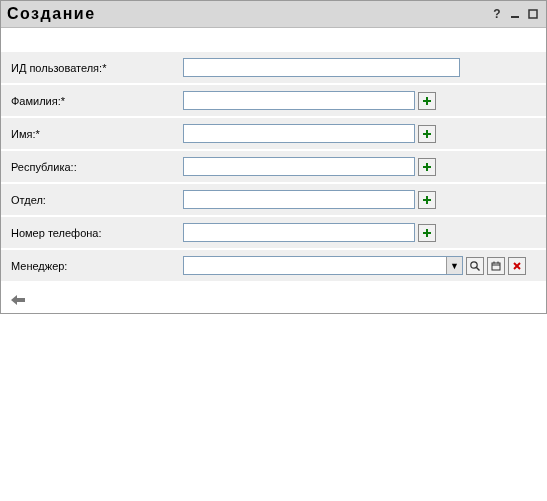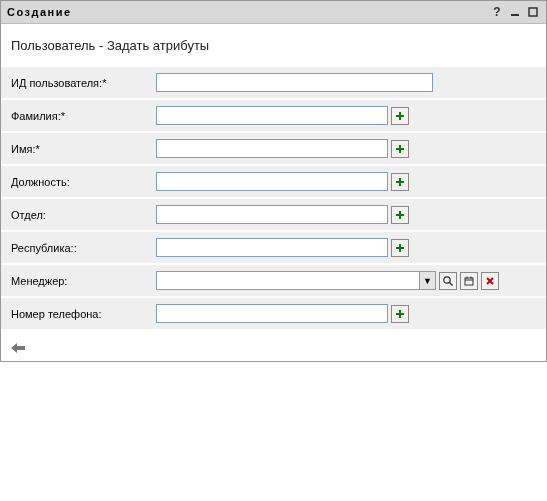--- a/index.html
+++ b/index.html
@@ -19,21 +19,21 @@
   .titlebar {
     background: #d8d8d8;
     padding: 4px 6px;
     display: flex;
     align-items: center;
     border-bottom: 1px solid #bbb;
   }
   .titlebar .title {
     font-weight: bold;
     letter-spacing: 1.5px;
-    font-size: 11px;
+    font-size: 16px;
     flex: 1;
   }
   .titlebar .winicon {
     width: 14px;
     height: 14px;
     margin-left: 4px;
     display: flex;
     align-items: center;
     justify-content: center;
     font-size: 12px;
@@ -57,21 +57,21 @@
     padding: 4px 0 8px 0;
   }
   .row {
     display: flex;
     align-items: center;
     padding: 6px 10px;
     margin-bottom: 2px;
   }
   .row.alt { background: #efefef; }
   .row .lbl {
-    width: 145px;
+    width: 172px;
     flex-shrink: 0;
     color: #000;
   }
   .row .ctrl {
     display: flex;
     align-items: center;
     gap: 3px;
     flex: 1;
   }
   .fld {
@@ -133,21 +133,20 @@
         </svg>
     </span>
     <span class="winicon">
       <svg width="10" height="10" viewBox="0 0 10 10">
           <rect x="1" y="1" width="8" height="8" fill="none" stroke="#333" stroke-width="1.5"></rect>
         </svg>
     </span>
   </div>
 
   <div class="subhead">
-    <div class="h">Пользователь - Задать атрибуты</div>
   </div>
 
   <div class="form">
 
     <div class="row alt">
       <span class="lbl">ИД пользователя:*</span>
       <span class="ctrl">
         <input class="fld long" type="text" value="" style="">
       </span>
     </div>
@@ -172,22 +171,23 @@
         <input class="fld med" type="text" value="" style="">
         <button class="ibtn">
           <svg width="10" height="10" viewBox="0 0 10 10">
               <line x1="5" y1="1" x2="5" y2="9" stroke="#0a7a0a" stroke-width="2"></line>
               <line x1="1" y1="5" x2="9" y2="5" stroke="#0a7a0a" stroke-width="2"></line>
             </svg>
         </button>
       </span>
     </div>
 
-    <div class="row alt">
-      <span class="lbl">Должность:</span>
+
+    <div class="row alt">
+      <span class="lbl">Республика::</span>
       <span class="ctrl">
         <input class="fld med" type="text" value="" style="">
         <button class="ibtn">
           <svg width="10" height="10" viewBox="0 0 10 10">
               <line x1="5" y1="1" x2="5" y2="9" stroke="#0a7a0a" stroke-width="2"></line>
               <line x1="1" y1="5" x2="9" y2="5" stroke="#0a7a0a" stroke-width="2"></line>
             </svg>
         </button>
       </span>
     </div>
@@ -198,33 +198,33 @@
         <input class="fld med" type="text" value="" style="">
         <button class="ibtn">
           <svg width="10" height="10" viewBox="0 0 10 10">
               <line x1="5" y1="1" x2="5" y2="9" stroke="#0a7a0a" stroke-width="2"></line>
               <line x1="1" y1="5" x2="9" y2="5" stroke="#0a7a0a" stroke-width="2"></line>
             </svg>
         </button>
       </span>
     </div>
 
-    <div class="row alt">
-      <span class="lbl">Республика::</span>
-      <span class="ctrl">
-        <input class="fld med" type="text" value="" style="">
-        <button class="ibtn">
-          <svg width="10" height="10" viewBox="0 0 10 10">
-              <line x1="5" y1="1" x2="5" y2="9" stroke="#0a7a0a" stroke-width="2"></line>
-              <line x1="1" y1="5" x2="9" y2="5" stroke="#0a7a0a" stroke-width="2"></line>
-            </svg>
-        </button>
-      </span>
-    </div>
-
+
+    <div class="row alt">
+      <span class="lbl">Номер телефона:</span>
+      <span class="ctrl">
+        <input class="fld med" type="text" value="" style="">
+        <button class="ibtn">
+          <svg width="10" height="10" viewBox="0 0 10 10">
+              <line x1="5" y1="1" x2="5" y2="9" stroke="#0a7a0a" stroke-width="2"></line>
+              <line x1="1" y1="5" x2="9" y2="5" stroke="#0a7a0a" stroke-width="2"></line>
+            </svg>
+        </button>
+      </span>
+    </div>
 
     <div class="row alt">
       <span class="lbl">Менеджер:</span>
       <span class="ctrl">
         <span class="combo">
           <span class="txt"></span>
           <span class="btn">▼</span>
         </span>
         <button class="ibtn">
           <svg width="12" height="12" viewBox="0 0 12 12">
@@ -237,33 +237,20 @@
               <rect x="2" y="3" width="8" height="7" fill="none" stroke="#333" stroke-width="1"></rect>
               <line x1="2" y1="5" x2="10" y2="5" stroke="#333"></line>
               <line x1="4" y1="1.5" x2="4" y2="3.5" stroke="#333"></line>
               <line x1="8" y1="1.5" x2="8" y2="3.5" stroke="#333"></line>
             </svg>
         </button>
         <button class="ibtn">
           <svg width="10" height="10" viewBox="0 0 10 10">
               <line x1="2" y1="2" x2="8" y2="8" stroke="#c00" stroke-width="2"></line>
               <line x1="8" y1="2" x2="2" y2="8" stroke="#c00" stroke-width="2"></line>
-            </svg>
-        </button>
-      </span>
-    </div>
-
-    <div class="row alt">
-      <span class="lbl">Номер телефона:</span>
-      <span class="ctrl">
-        <input class="fld med" type="text" value="" style="">
-        <button class="ibtn">
-          <svg width="10" height="10" viewBox="0 0 10 10">
-              <line x1="5" y1="1" x2="5" y2="9" stroke="#0a7a0a" stroke-width="2"></line>
-              <line x1="1" y1="5" x2="9" y2="5" stroke="#0a7a0a" stroke-width="2"></line>
             </svg>
         </button>
       </span>
     </div>
 
   </div>
 
   <div class="footer">
     <span>
       <svg width="14" height="10" viewBox="0 0 14 10">

